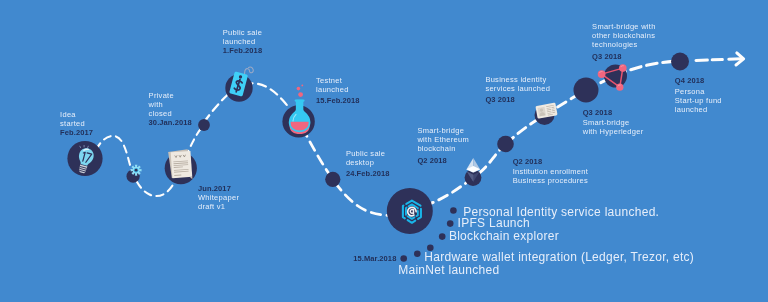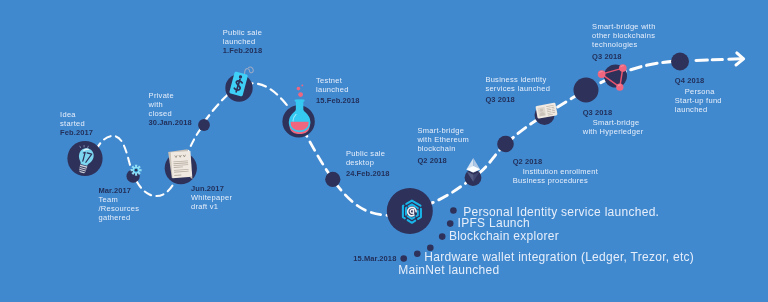--- a/index.html
+++ b/index.html
@@ -5,21 +5,21 @@
 <style>
   html,body{margin:0;padding:0;}
   body{width:768px;height:302px;overflow:hidden;background:#4189cf;
        font-family:"Liberation Sans",sans-serif;-webkit-font-smoothing:antialiased;}
   #stage{position:relative;width:768px;height:302px;background:#4189cf;}
   #art{position:absolute;left:0;top:0;width:768px;height:302px;}
   .blk{position:absolute;white-space:nowrap;}
   .desc{color:#e6eefa;font-size:7.5px;font-weight:400;line-height:9.05px;letter-spacing:0.28px;}
   .date{color:#22305a;font-size:7.5px;font-weight:700;line-height:9.05px;letter-spacing:0.1px;}
   .gap{margin-top:2.4px;}
-  .gapsm{margin-top:1.4px;margin-left:10px;}
+  .gapsm{margin-top:1.4px;}
   .feat{position:absolute;color:#e6eefa;font-size:12px;white-space:nowrap;line-height:9.05px;letter-spacing:0.28px;}
 </style>
 </head>
 <body>
 
 <div id="stage">
   <svg id="art" viewBox="0 0 768 302">
     <rect x="0" y="0" width="768" height="302" fill="#4189cf"></rect>
 
     <g fill="none" stroke="#fdfdfd" stroke-linecap="round">
@@ -235,35 +235,29 @@
       <circle cx="403.7" cy="258.5" r="3.3"></circle>
     </g>
   </svg>
 
   <div class="blk" style="left:60.1px;top:109.8px">
     <div class="desc">Idea</div>
     <div class="desc">started</div>
     <div class="date">Feb.2017</div>
   </div>
 
-  <div class="blk" style="left:98.5px;top:185.6px">
-    <div class="date">Mar.2017</div>
-    <div class="desc">Team</div>
-    <div class="desc">/Resources</div>
-    <div class="desc">gathered</div>
-  </div>
 
   <div class="blk" style="left:148.6px;top:90.5px">
     <div class="desc">Private</div>
     <div class="desc">with</div>
     <div class="desc">closed</div>
     <div class="date">30.Jan.2018</div>
   </div>
 
-  <div class="blk" style="left:191px;top:184.0px">
+  <div class="blk" style="left:198px;top:184.0px">
     <div class="date">Jun.2017</div>
     <div class="desc">Whitepaper</div>
     <div class="desc">draft v1</div>
   </div>
 
   <div class="blk" style="left:222.8px;top:27.5px">
     <div class="desc">Public sale</div>
     <div class="desc">launched</div>
     <div class="date">1.Feb.2018</div>
   </div>

